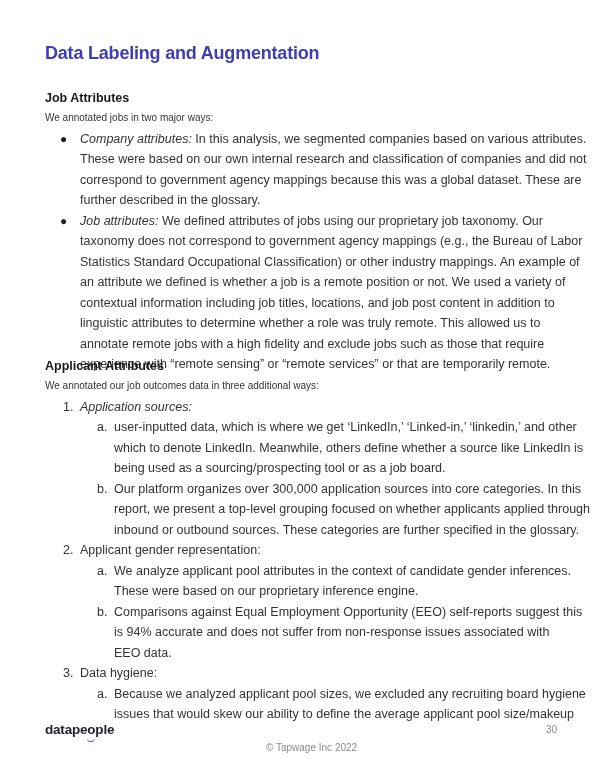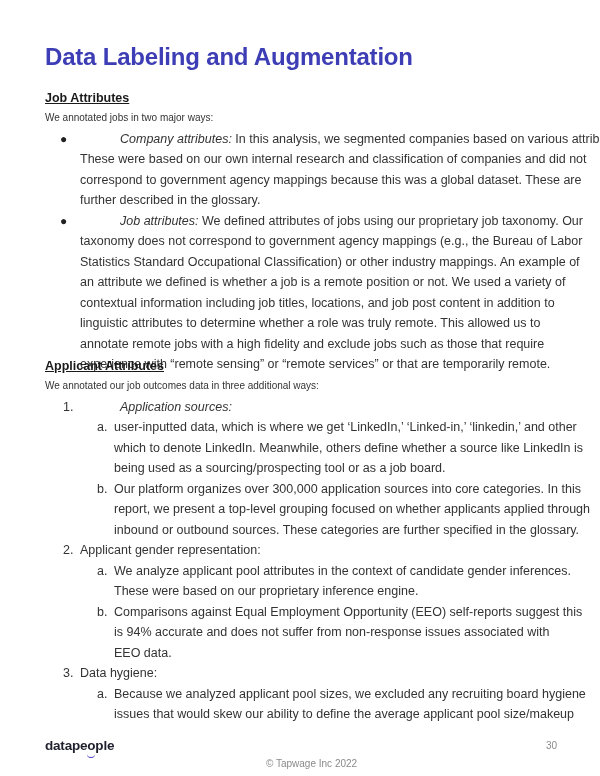--- a/index.html
+++ b/index.html
@@ -18,38 +18,37 @@
     .page {
       position: absolute;
       left: 45px;
       top: 0;
       width: 520px;
     }
     .title {
       position: absolute;
       top: 43px;
       left: 0;
-      font-size: 24px;
+      font-size: 18px;
       font-weight: bold;
       color: #3d3db5;
       letter-spacing: -0.2px;
       white-space: nowrap;
     }
     .section {
       position: absolute;
       left: 0;
       width: 520px;
     }
     .heading {
       font-size: 12.5px;
       font-weight: bold;
       color: #1a1a1a;
       line-height: 20px;
       height: 20px;
-      text-decoration: underline;
     }
     .intro {
       font-size: 10px;
       line-height: 20.5px;
       color: #333;
     }
     .line {
       font-size: 12.5px;
       line-height: 20.5px;
       color: #333;
@@ -84,28 +83,27 @@
       padding-left: 69px;
     }
     .letter-item .marker {
       position: absolute;
       left: 52px;
       top: 0;
       font-size: 12.5px;
       line-height: 20.5px;
       color: #333;
     }
-    em { font-style: italic; margin-left: 40px; }
+    em { font-style: italic; }
     .footer {
       position: absolute;
       top: 722px;
       left: 45px;
       width: 510px;
       height: 20px;
-      margin-top: 16px;
     }
     .logo {
       position: absolute;
       left: 0;
       top: 0;
       font-size: 13.5px;
       font-weight: bold;
       color: #1f1f2e;
       letter-spacing: -0.2px;
     }

